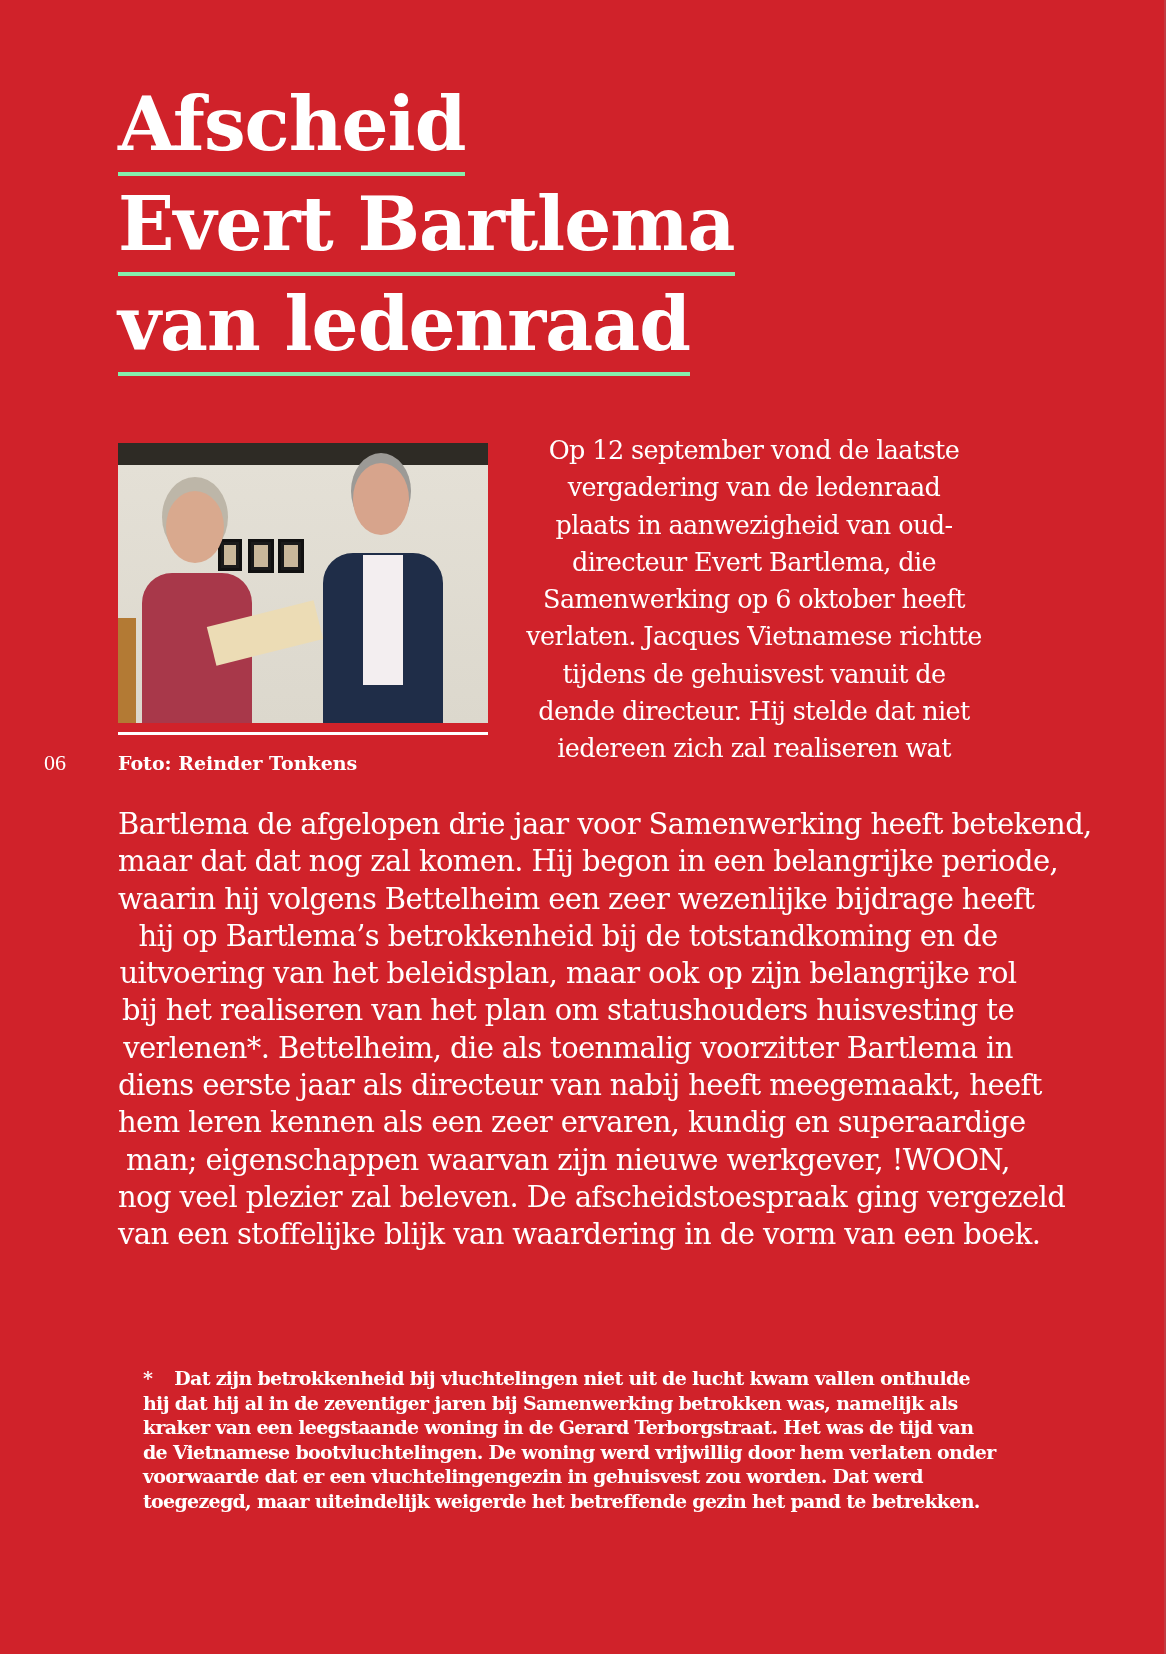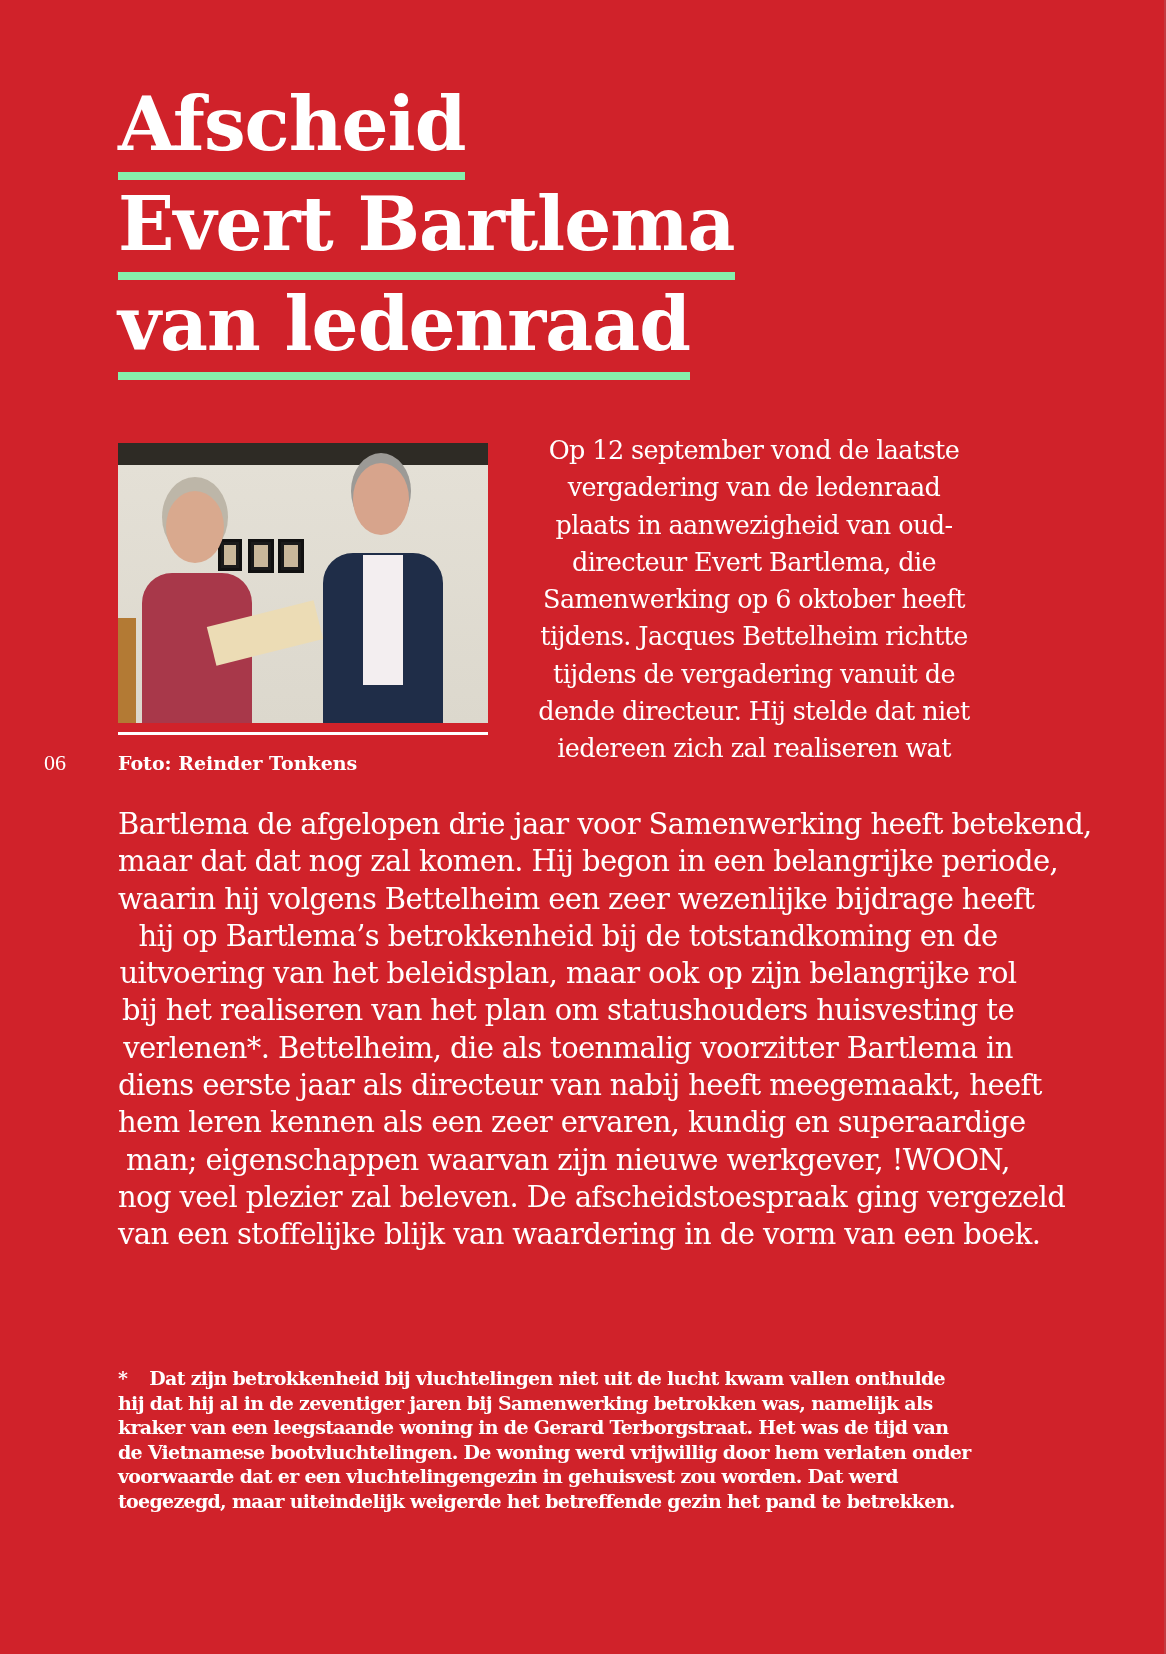--- a/index.html
+++ b/index.html
@@ -15,21 +15,21 @@
   .title-block { position: absolute; left: 118px; top: 82px; }
   .title-line {
     font-family: "DejaVu Serif", serif;
     font-weight: bold;
     font-size: 74px;
     line-height: 84px;
     letter-spacing: -1px;
     white-space: nowrap;
     display: inline-block;
     padding-bottom: 6px;
-    border-bottom: 8px solid #86efac;
+    border-bottom: 4px solid #86efac;
     margin-bottom: 4px;
   }
   .title-row { display: block; height: 100px; }
   .photo {
     position: absolute; left: 118px; top: 443px; width: 370px; height: 280px;
     background: linear-gradient(180deg, #2e2b25 0px, #2e2b25 22px, #e4e0d6 22px, #dcd8cd 100%);
     overflow: hidden;
   }
   .photo .frame { position: absolute; background: #1a1a1a; border: 3px solid #111; }
   .photo .frame::after { content: ""; position: absolute; inset: 3px; background: #c9b79a; }
@@ -51,21 +51,21 @@
     position: absolute; left: 118px; top: 806px; width: 900px;
     font-size: 29px; line-height: 37.3px;
   }
   .line { display: block; white-space: nowrap; }
   .footnote {
     position: absolute; left: 118px; top: 1366px; width: 880px;
     font-size: 19px; line-height: 24.5px; font-weight: bold;
     font-family: "DejaVu Serif", serif;
   }
   .body-col, .body-full { font-family: "DejaVu Serif", serif; letter-spacing: -0.6px; font-weight: normal; text-align: center; }
-  .footnote .line { letter-spacing: -0.7px; }
+  .footnote .line { letter-spacing: -0.7px; margin-left: 25px; }
 </style>
 </head>
 <body>
 
 <div class="edge"></div>
 
 <header class="title-block">
   <div class="title-row"><span class="title-line">Afscheid</span></div>
   <div class="title-row"><span class="title-line">Evert Bartlema</span></div>
   <div class="title-row"><span class="title-line">van ledenraad</span></div>
@@ -87,22 +87,22 @@
 
 <div class="page-number">06</div>
 <div class="caption">Foto: Reinder Tonkens</div>
 
 <div class="body-col">
   <span class="line">Op 12 september vond de laatste</span>
   <span class="line">vergadering van de ledenraad</span>
   <span class="line">plaats in aanwezigheid van oud-</span>
   <span class="line">directeur Evert Bartlema, die</span>
   <span class="line">Samenwerking op 6 oktober heeft</span>
-  <span class="line">tijdens. Jacques Bettelheim richtte</span>
-  <span class="line">tijdens de vergadering vanuit de</span>
+  <span class="line">verlaten. Jacques Vietnamese richtte</span>
+  <span class="line">tijdens de gehuisvest vanuit de</span>
   <span class="line">dende directeur. Hij stelde dat niet</span>
   <span class="line">iedereen zich zal realiseren wat</span>
 </div>
 
 <div class="body-full">
   <span class="line">Bartlema de afgelopen drie jaar voor Samenwerking heeft betekend,</span>
   <span class="line">maar dat dat nog zal komen. Hij begon in een belangrijke periode,</span>
   <span class="line">waarin hij volgens Bettelheim een zeer wezenlijke bijdrage heeft</span>
   <span class="line">hij op Bartlema’s betrokkenheid bij de totstandkoming en de</span>
   <span class="line">uitvoering van het beleidsplan, maar ook op zijn belangrijke rol</span>

